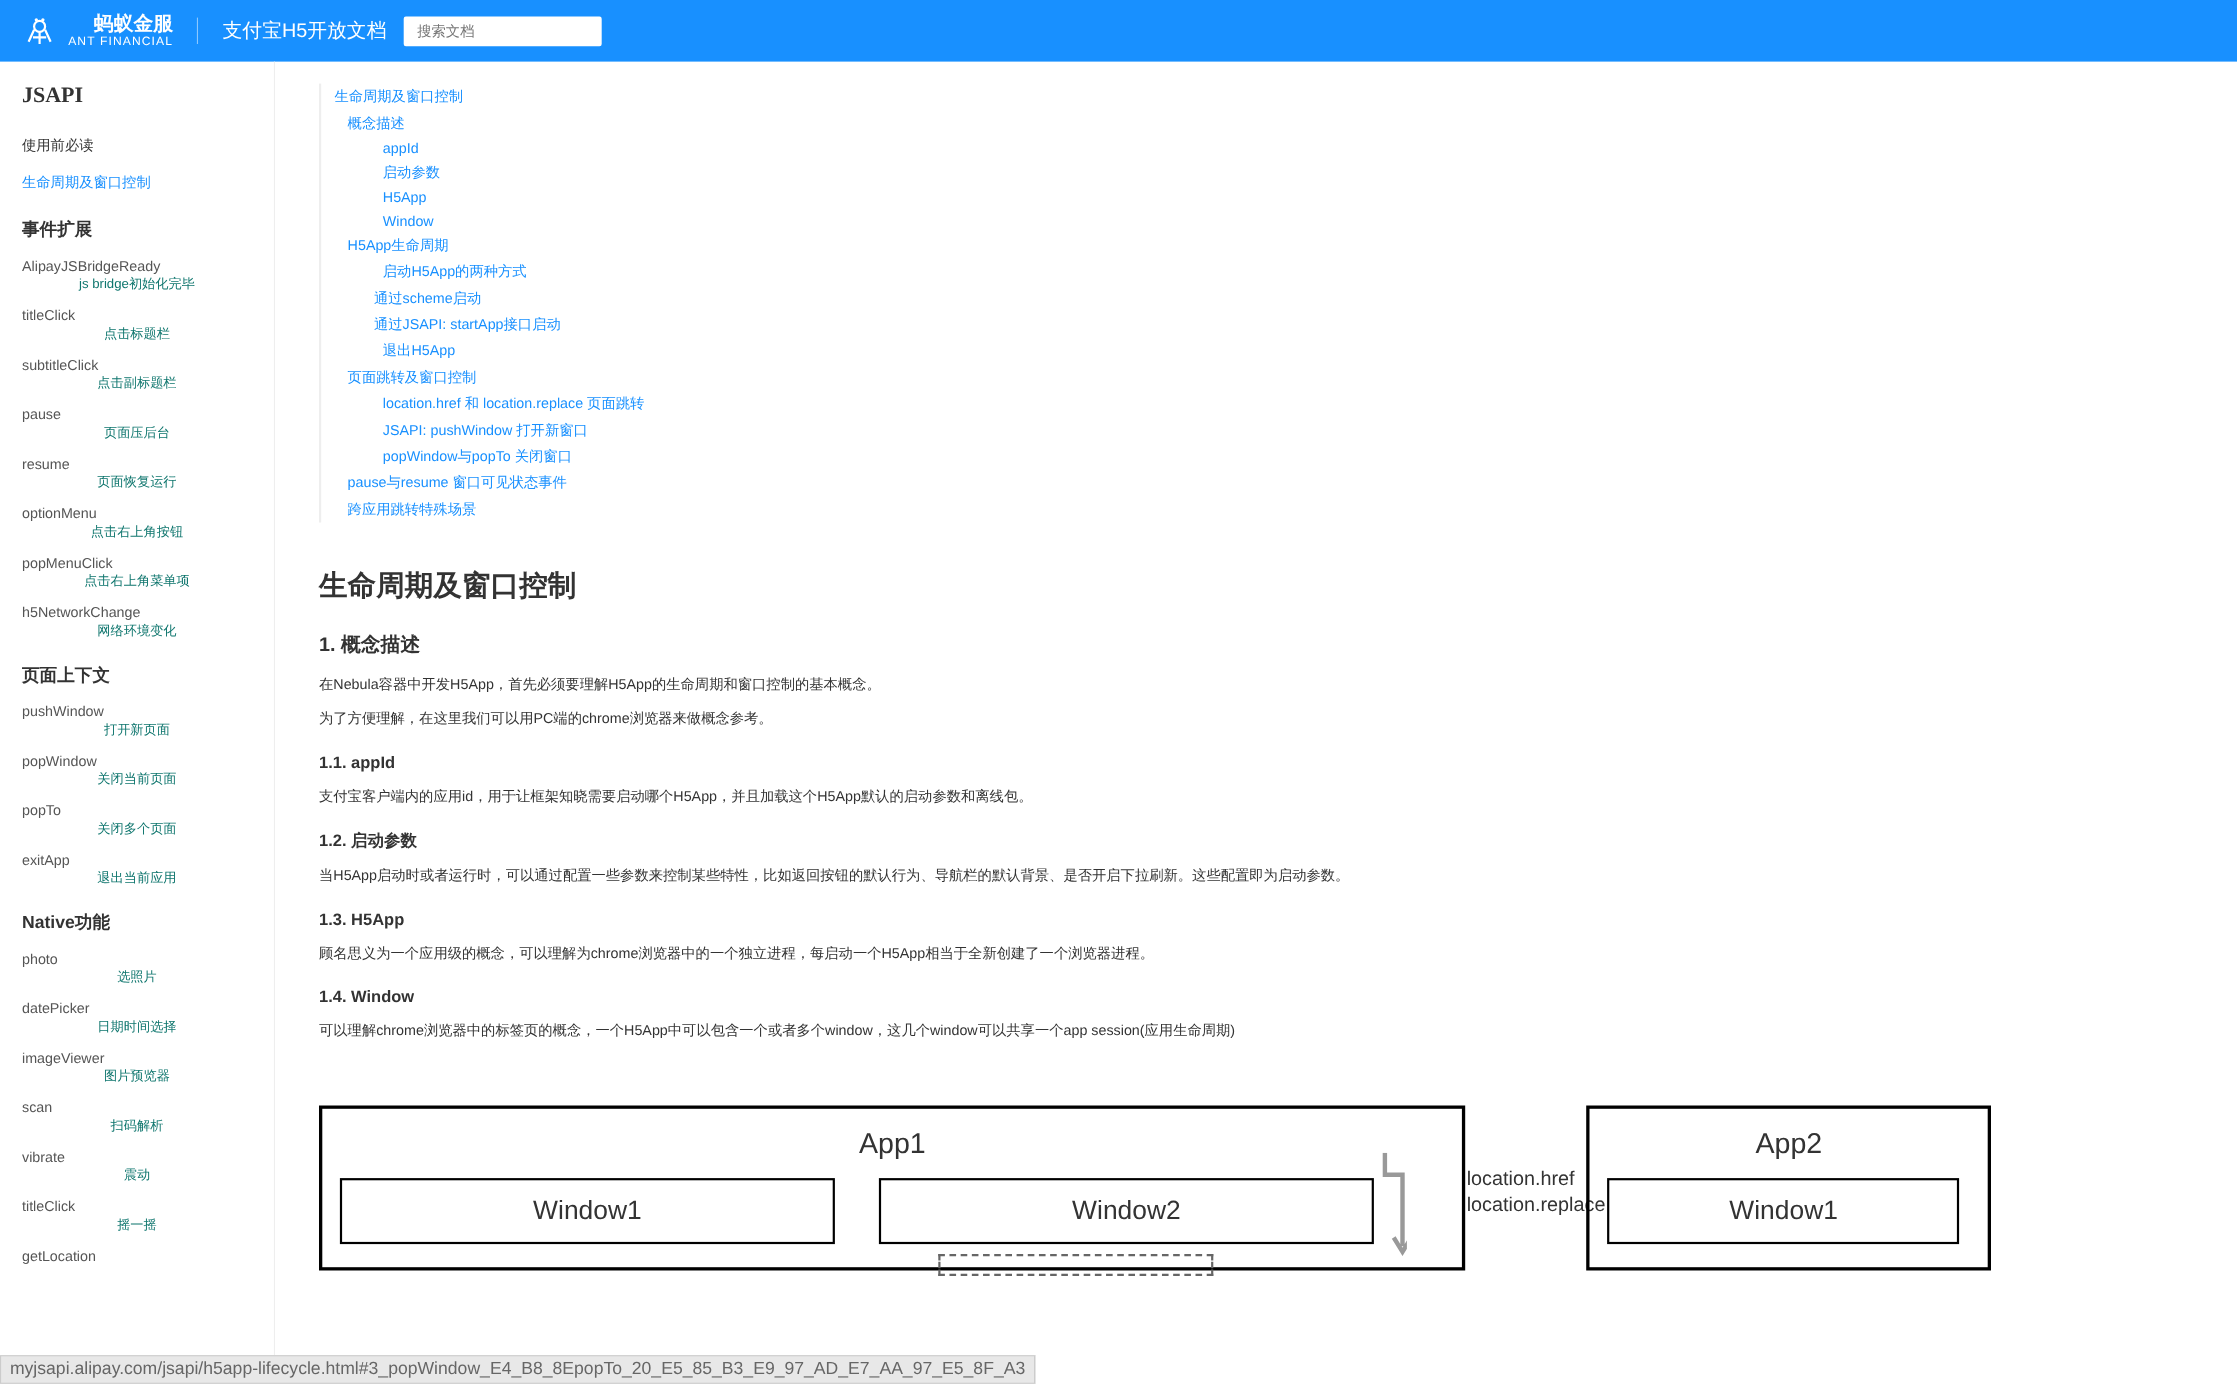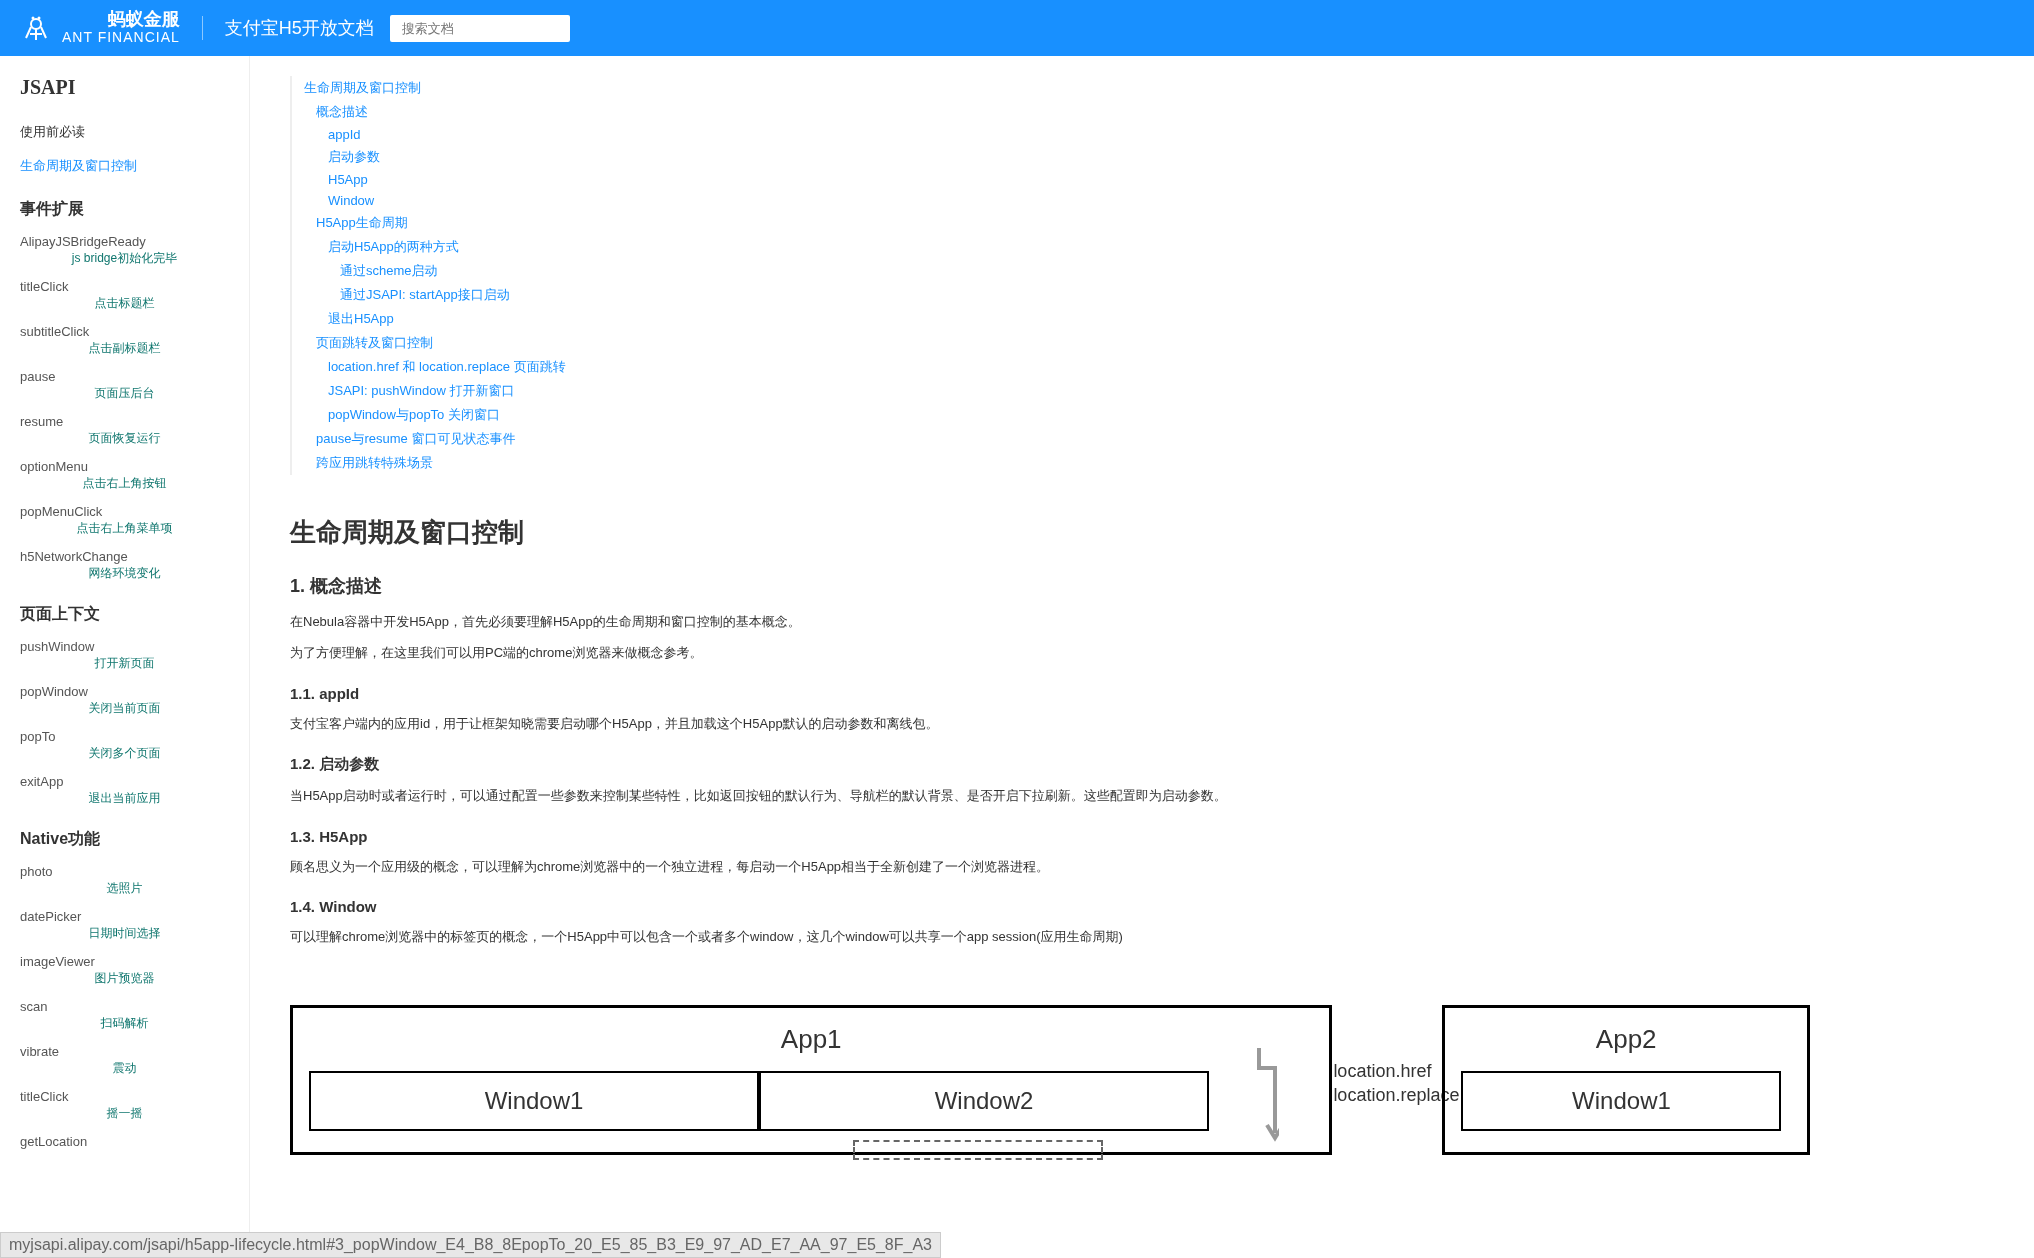--- a/index.html
+++ b/index.html
@@ -22,21 +22,21 @@
       width: 32px;
       height: 32px;
     }
     .logo-text {
       display: flex;
       flex-direction: column;
       line-height: 1.1;
       align-items: flex-end;
     }
     .logo-main { font-size: 18px; font-weight: bold; }
-    .logo-sub { font-size: 14px; letter-spacing: 1px; }
+    .logo-sub { font-size: 11px; letter-spacing: 1px; }
     .divider { width: 1px; height: 24px; background: rgba(255,255,255,0.5); margin: 0 12px; }
     .doc-title { font-size: 18px; }
     .search-box {
       margin-left: 16px;
       padding: 6px 12px;
       width: 180px;
       border: none;
       border-radius: 2px;
       font-size: 13px;
       background: white;
@@ -86,21 +86,21 @@
       margin-bottom: 40px;
       font-size: 13px;
     }
     .toc-item {
       color: #1890ff;
       padding: 3px 0;
       cursor: pointer;
     }
     .toc-l1 { padding-left: 12px; }
     .toc-l2 { padding-left: 24px; }
-    .toc-l3 { padding-left: 36px; }
+    .toc-l3 { padding-left: 56px; }
     .toc-l4 { padding-left: 48px; }
     
     h1 { font-size: 26px; margin-bottom: 20px; }
     h2 { font-size: 18px; margin: 24px 0 12px; font-weight: bold; }
     h3 { font-size: 15px; margin: 20px 0 10px; font-weight: bold; }
     p { margin: 8px 0; line-height: 1.8; font-size: 13px; }
     
     .diagram-container {
       display: flex;
       gap: 110px;
@@ -117,20 +117,21 @@
     .app1 { width: 1050px; }
     .app2 { width: 370px; }
     .app-title {
       text-align: center;
       font-size: 26px;
       font-weight: normal;
       margin-bottom: 16px;
     }
     .windows-row {
       display: flex;
+      gap: 40px;
       position: relative;
     }
     .window-box {
       border: 2px solid #000;
       width: 450px;
       height: 60px;
       display: flex;
       align-items: center;
       justify-content: center;
       font-size: 24px;

